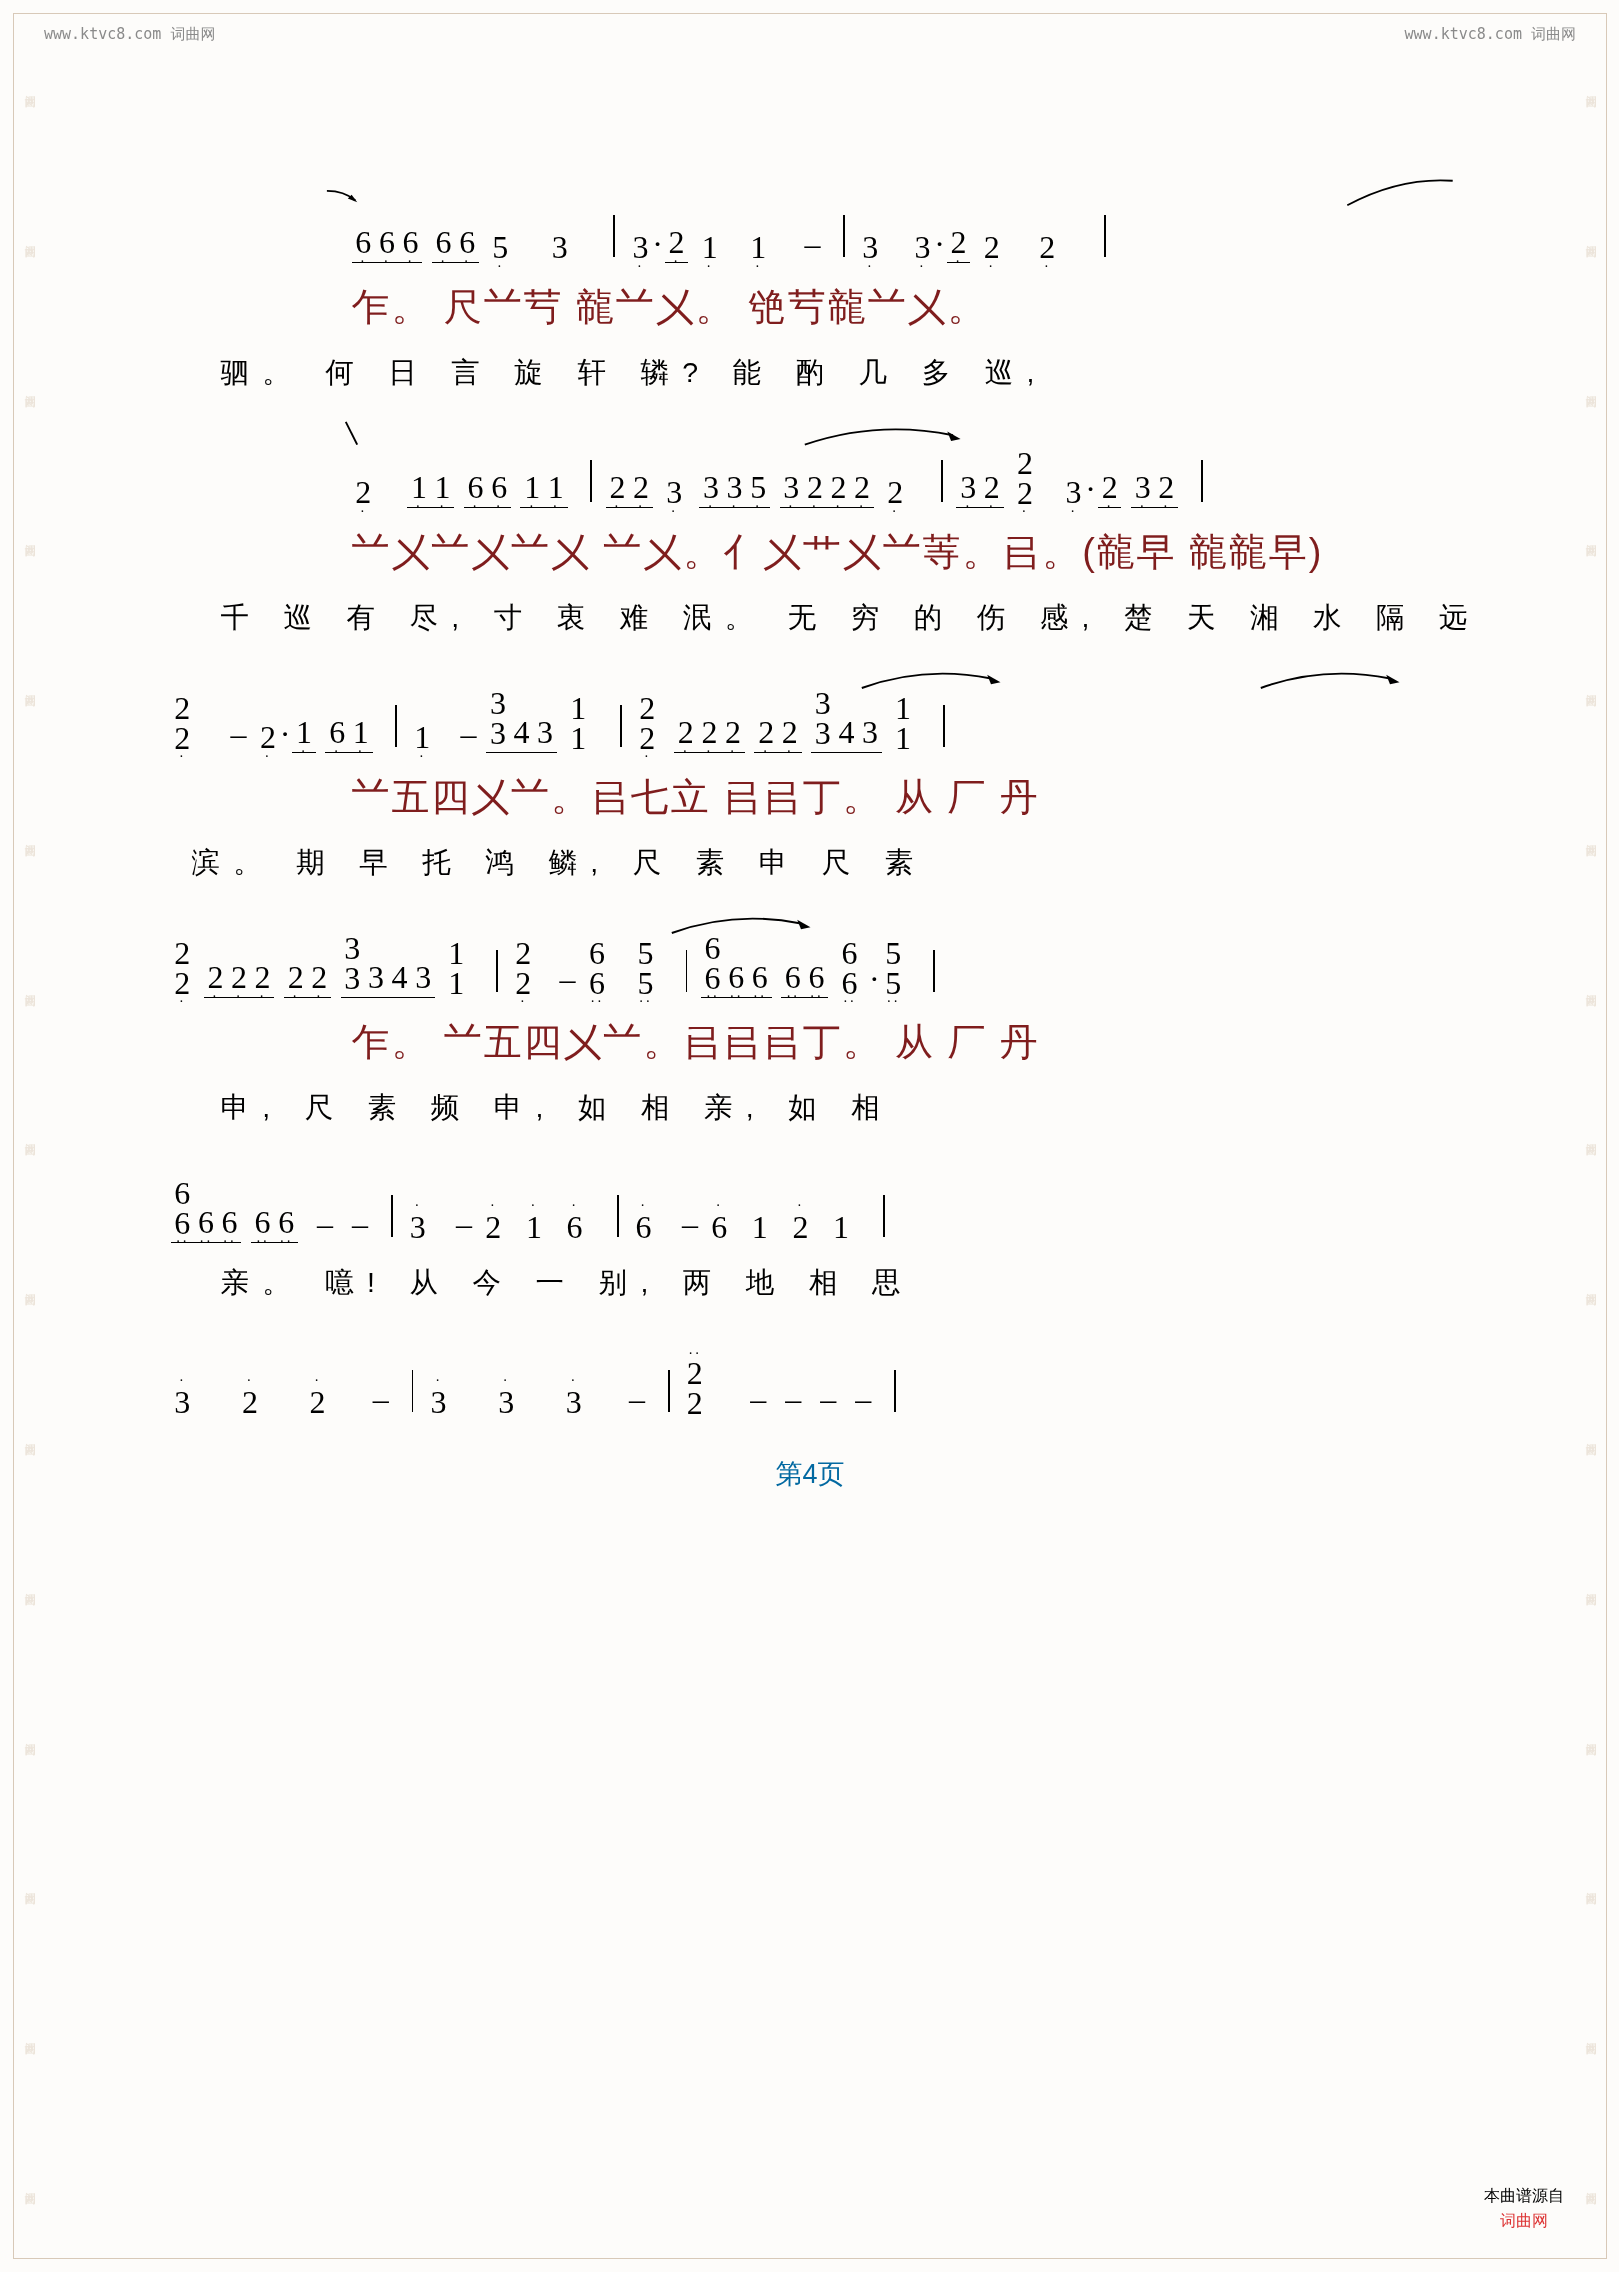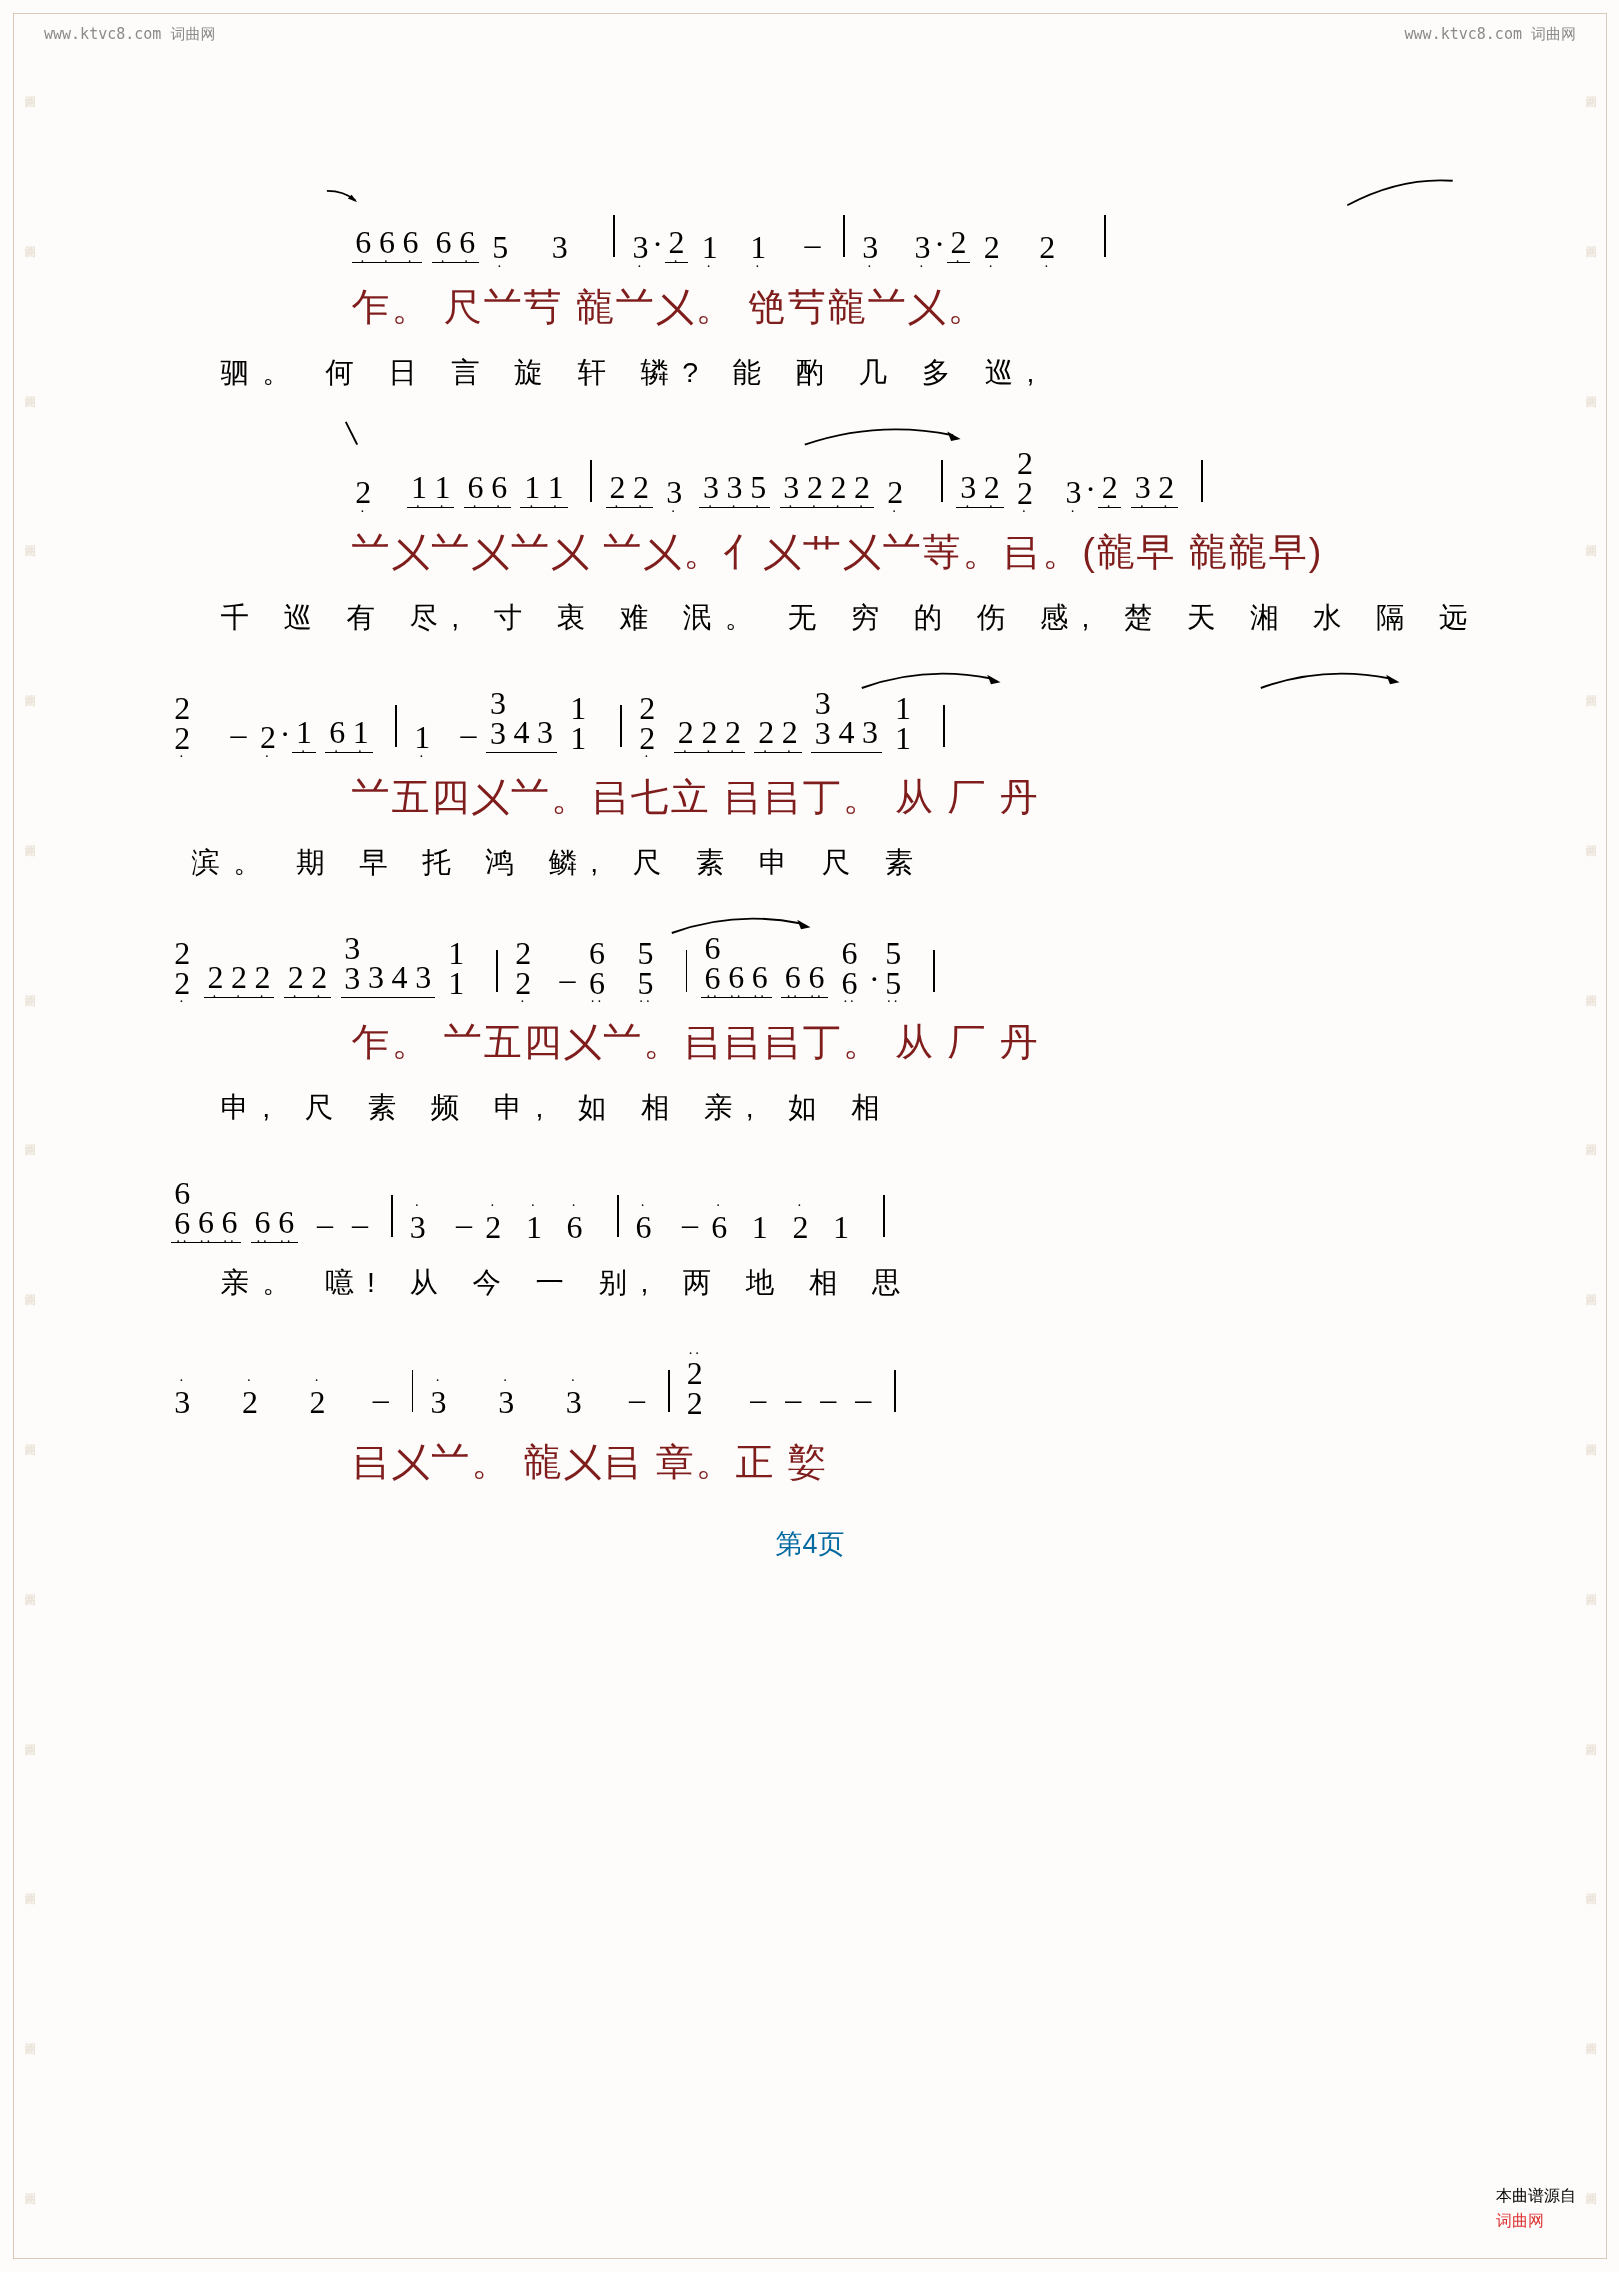--- a/index.html
+++ b/index.html
@@ -182,23 +182,23 @@
 
   .page-number {
     text-align: center;
     font-family: "Liberation Sans", sans-serif;
     font-size: 27px;
     color: #0369a1;
     margin-top: 38px;
   }
   .footer-note {
     position: absolute;
-    right: 44px;
+    right: 56px;
     bottom: 38px;
-    text-align: left;
+    text-align: center;
     font-family: "Liberation Sans", sans-serif;
     font-size: 16px;
     color: #000;
     line-height: 1.6;
   }
   .footer-note .brand {
     color: #d33;
   }
 </style>
 </head>
@@ -577,23 +577,20 @@
             <span class="stack">2<br>2</span>
               <span class="dots-over">··</span>
           </span>
           <span class="dash">–</span>
           <span class="dash">–</span>
           <span class="dash">–</span>
           <span class="dash">–</span>
           <span class="endline"></span>
         </div>
       </div>
-      <div class="gongche-row">
-        <span>㠯㐅䒑。 㡣㐅㠯 章。正 嬜</span>
-      </div>
     </div>
 
     <div class="page-number">第4页</div>
   </div>
 
   <div class="footer-note">
     <div>本曲谱源自</div>
     <div class="brand">词曲网</div>
   </div>
 </div>

